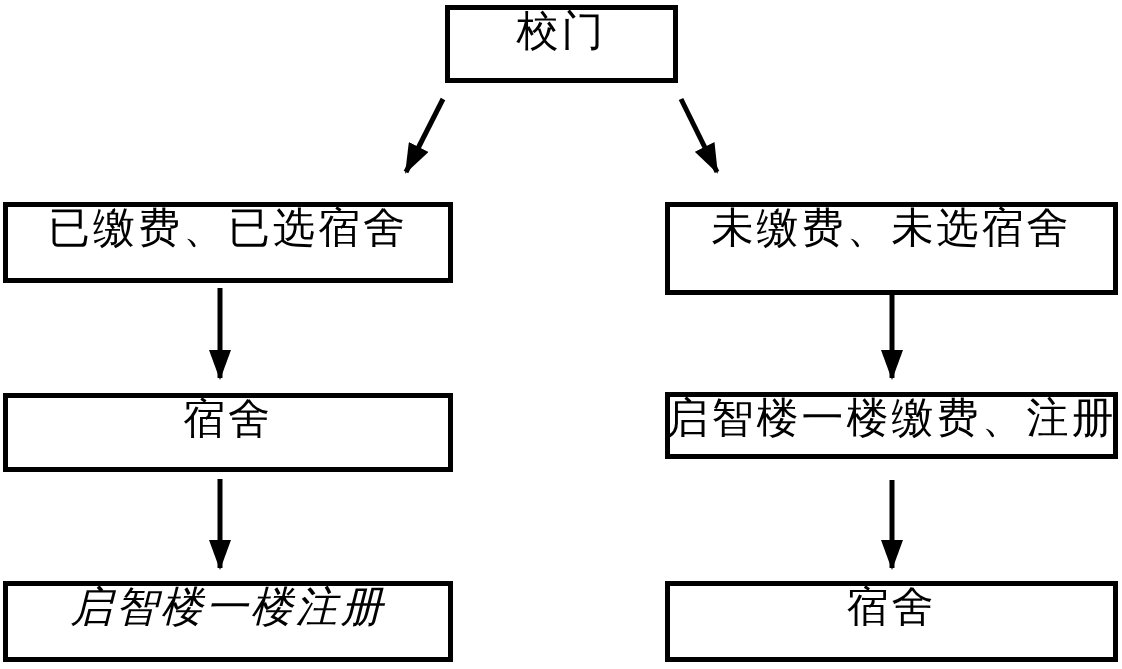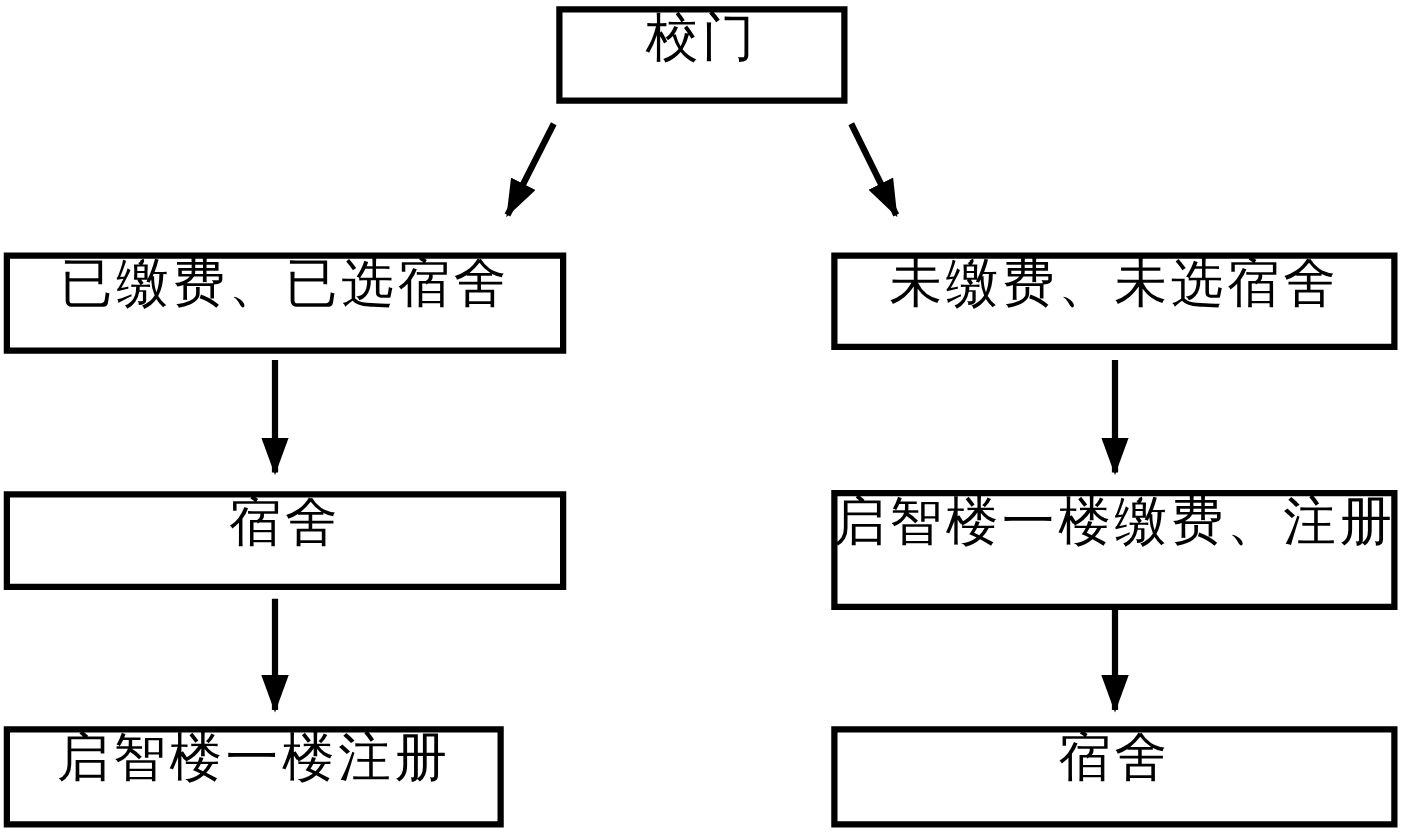--- a/index.html
+++ b/index.html
@@ -32,24 +32,24 @@
     display: flex;
     align-items: flex-start;
     justify-content: center;
     font-size: 42px;
     letter-spacing: 3px;
     line-height: 1;
     white-space: nowrap;
   }
   .node-gate          { left: 445px; top: 5px;   width: 233px; height: 78px; }
   .node-paid          { left: 3px;   top: 202px; width: 450px; height: 81px; }
-  .node-unpaid        { left: 665px; top: 202px; width: 453px; height: 78px; }
+  .node-unpaid        { left: 665px; top: 202px; width: 453px; height: 93px; }
   .node-dorm-left     { left: 3px;   top: 393px; width: 450px; height: 79px; }
-  .node-pay-register  { left: 665px; top: 392px; width: 453px; height: 96px; }
-  .node-register      { left: 3px;   top: 581px; width: 400px; height: 81px; }
+  .node-pay-register  { left: 665px; top: 392px; width: 453px; height: 67px; }
+  .node-register      { left: 3px;   top: 581px; width: 450px; height: 81px; font-style: italic; }
   .node-dorm-right    { left: 665px; top: 581px; width: 453px; height: 81px; }
   .arrow-line {
     stroke: var(--line-color, #000000);
     stroke-width: 5;
     fill: none;
   }
 </style>
 </head>
 <body>
 

